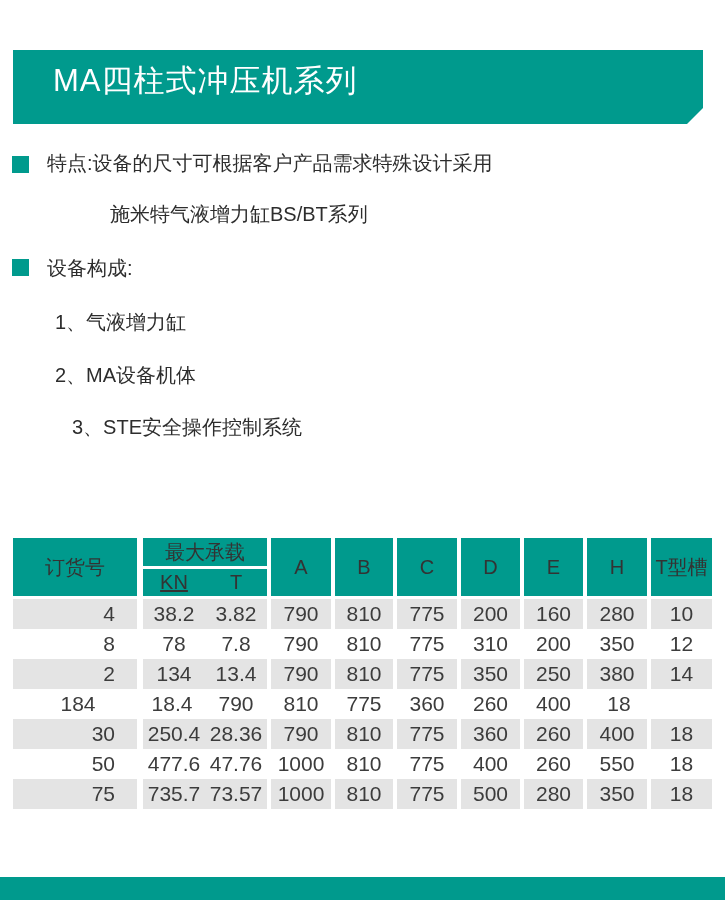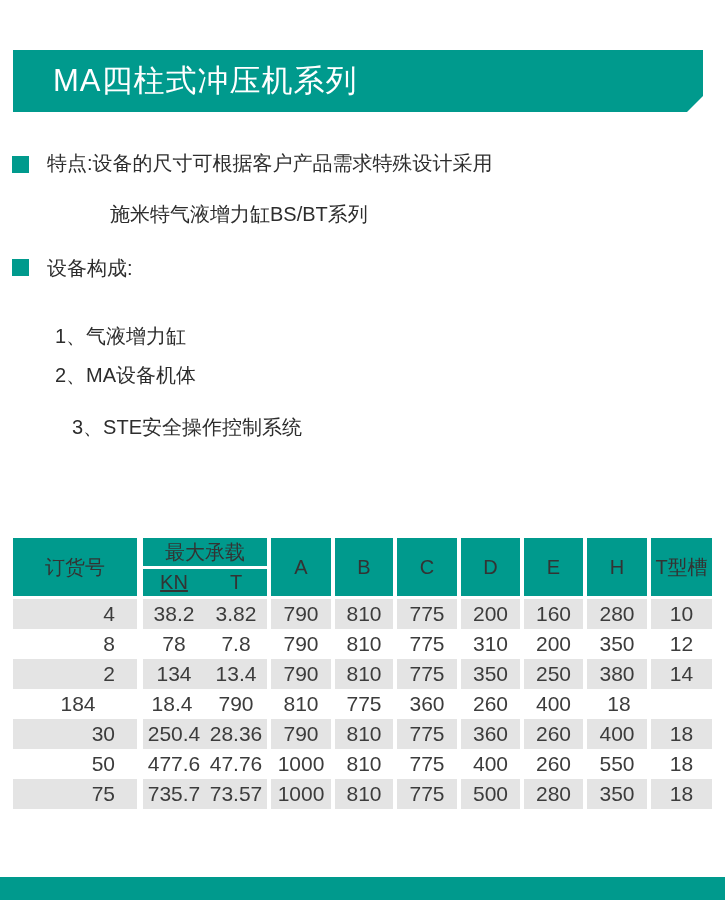--- a/index.html
+++ b/index.html
@@ -16,21 +16,21 @@
     height: 900px;
     background: #ffffff;
     overflow: hidden;
     font-family: "Liberation Sans", sans-serif;
   }
 
   
   .banner {
     position: absolute;
     left: 13px; top: 50px;
-    width: 690px; height: 62px;
+    width: 690px; height: 74px;
     background: var(--accent);
     clip-path: polygon(0 0, 100% 0, 100% calc(100% - 16px), calc(100% - 16px) 100%, 0 100%);
   }
   .banner-title {
     position: absolute;
     left: 40px; top: 0;
     line-height: 62px;
     color: #ffffff;
     font-size: 31px;
     font-weight: 500;
@@ -49,21 +49,21 @@
   .tline {
     position: absolute;
     line-height: 26px;
     font-size: 20px;
     color: #2d2d2d;
     white-space: nowrap;
   }
   .l1 { left: 47px; top: 150px; }
   .l2 { left: 110px; top: 201px; }
   .l3 { left: 47px; top: 255px; }
-  .li1 { left: 55px; top: 323px; text-align: right; }
+  .li1 { left: 55px; top: 309px; text-align: right; }
   .li2 { left: 55px; top: 362px; }
   .li3 { left: 72px; top: 414px; }
 
   
   .spec-table {
     position: absolute;
     left: 13px; top: 538px;
     width: 699px;
   }
   .thead {

